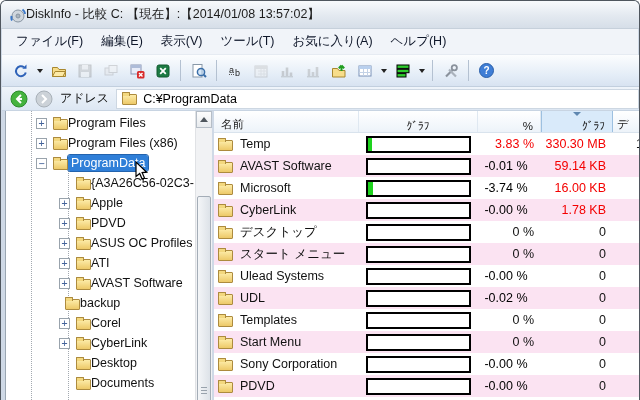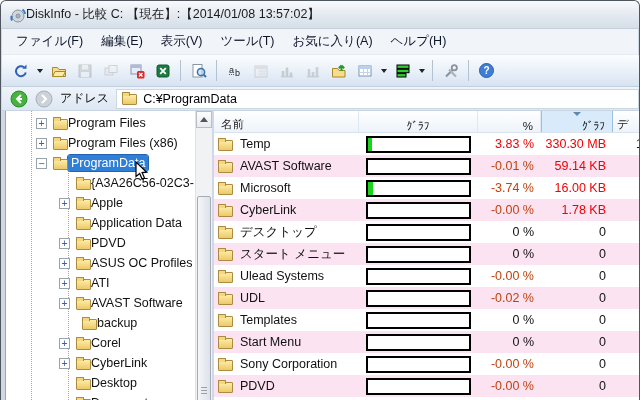--- a/index.html
+++ b/index.html
@@ -105,21 +105,21 @@
   .row { height:22px; display:flex; align-items:center; font-size:12.5px; color:#111; }
   .row.pink { background:#fbe3f2; }
   .c-name { width:145px; display:flex; align-items:center; gap:7px; padding-left:4px;
       white-space:nowrap; overflow:hidden; }
   .c-graph { width:119px; display:flex; justify-content:center; }
   .bar { width:105px; height:17px; border:2px solid #000; background:#fff; }
   .bar-fill { height:100%; background:#1ed31e; }
   .c-pct  { width:63px; text-align:right; padding-right:7px; }
   .c-size { width:72px; text-align:right; padding-right:7px; }
   .c-extra { flex:1; padding-left:23px; overflow:hidden; white-space:nowrap; }
-  .t-red { color:#f40000; } .t-gray { color:#c2410c; } .t-black { color:#111; }
+  .t-red { color:#f40000; } .t-gray { color:#000000;text-align:center; } .t-black { color:#111; }
 
   
   .cursor { position:absolute; left:133px; top:160px; z-index:20; }
 </style>
 </head>
 <body>
 
 <div id="window">
 
   <div class="titlebar">
@@ -305,45 +305,40 @@
             <span class="expander" style="visibility: hidden;"></span>
             <span class="folder-icon"></span>
             <span class="tlabel">{A3A26C56-02C3-</span>
           </div>
           <div class="titem" style="padding-left: 53px;">
             <span class="expander">+</span>
             <span class="folder-icon"></span>
             <span class="tlabel">Apple</span>
           </div>
           <div class="titem" style="padding-left: 53px;">
-            <span class="expander" style="visibility: hidden;"></span>
-            <span class="folder-icon"></span>
-            <span class="tlabel">Application Data</span>
-          </div>
-          <div class="titem" style="padding-left: 53px;">
             <span class="expander">+</span>
             <span class="folder-icon"></span>
             <span class="tlabel">PDVD</span>
           </div>
           <div class="titem" style="padding-left: 53px;">
             <span class="expander">+</span>
             <span class="folder-icon"></span>
             <span class="tlabel">ASUS OC Profiles</span>
           </div>
           <div class="titem" style="padding-left: 53px;">
             <span class="expander">+</span>
             <span class="folder-icon"></span>
             <span class="tlabel">ATI</span>
           </div>
           <div class="titem" style="padding-left: 53px;">
             <span class="expander">+</span>
             <span class="folder-icon"></span>
             <span class="tlabel">AVAST Software</span>
           </div>
-          <div class="titem" style="padding-left: 59px;">
+          <div class="titem" style="padding-left: 42px;">
             <span class="expander" style="visibility: hidden;"></span>
             <span class="folder-icon"></span>
             <span class="tlabel">backup</span>
           </div>
           <div class="titem" style="padding-left: 53px;">
             <span class="expander">+</span>
             <span class="folder-icon"></span>
             <span class="tlabel">Corel</span>
           </div>
           <div class="titem" style="padding-left: 53px;">

